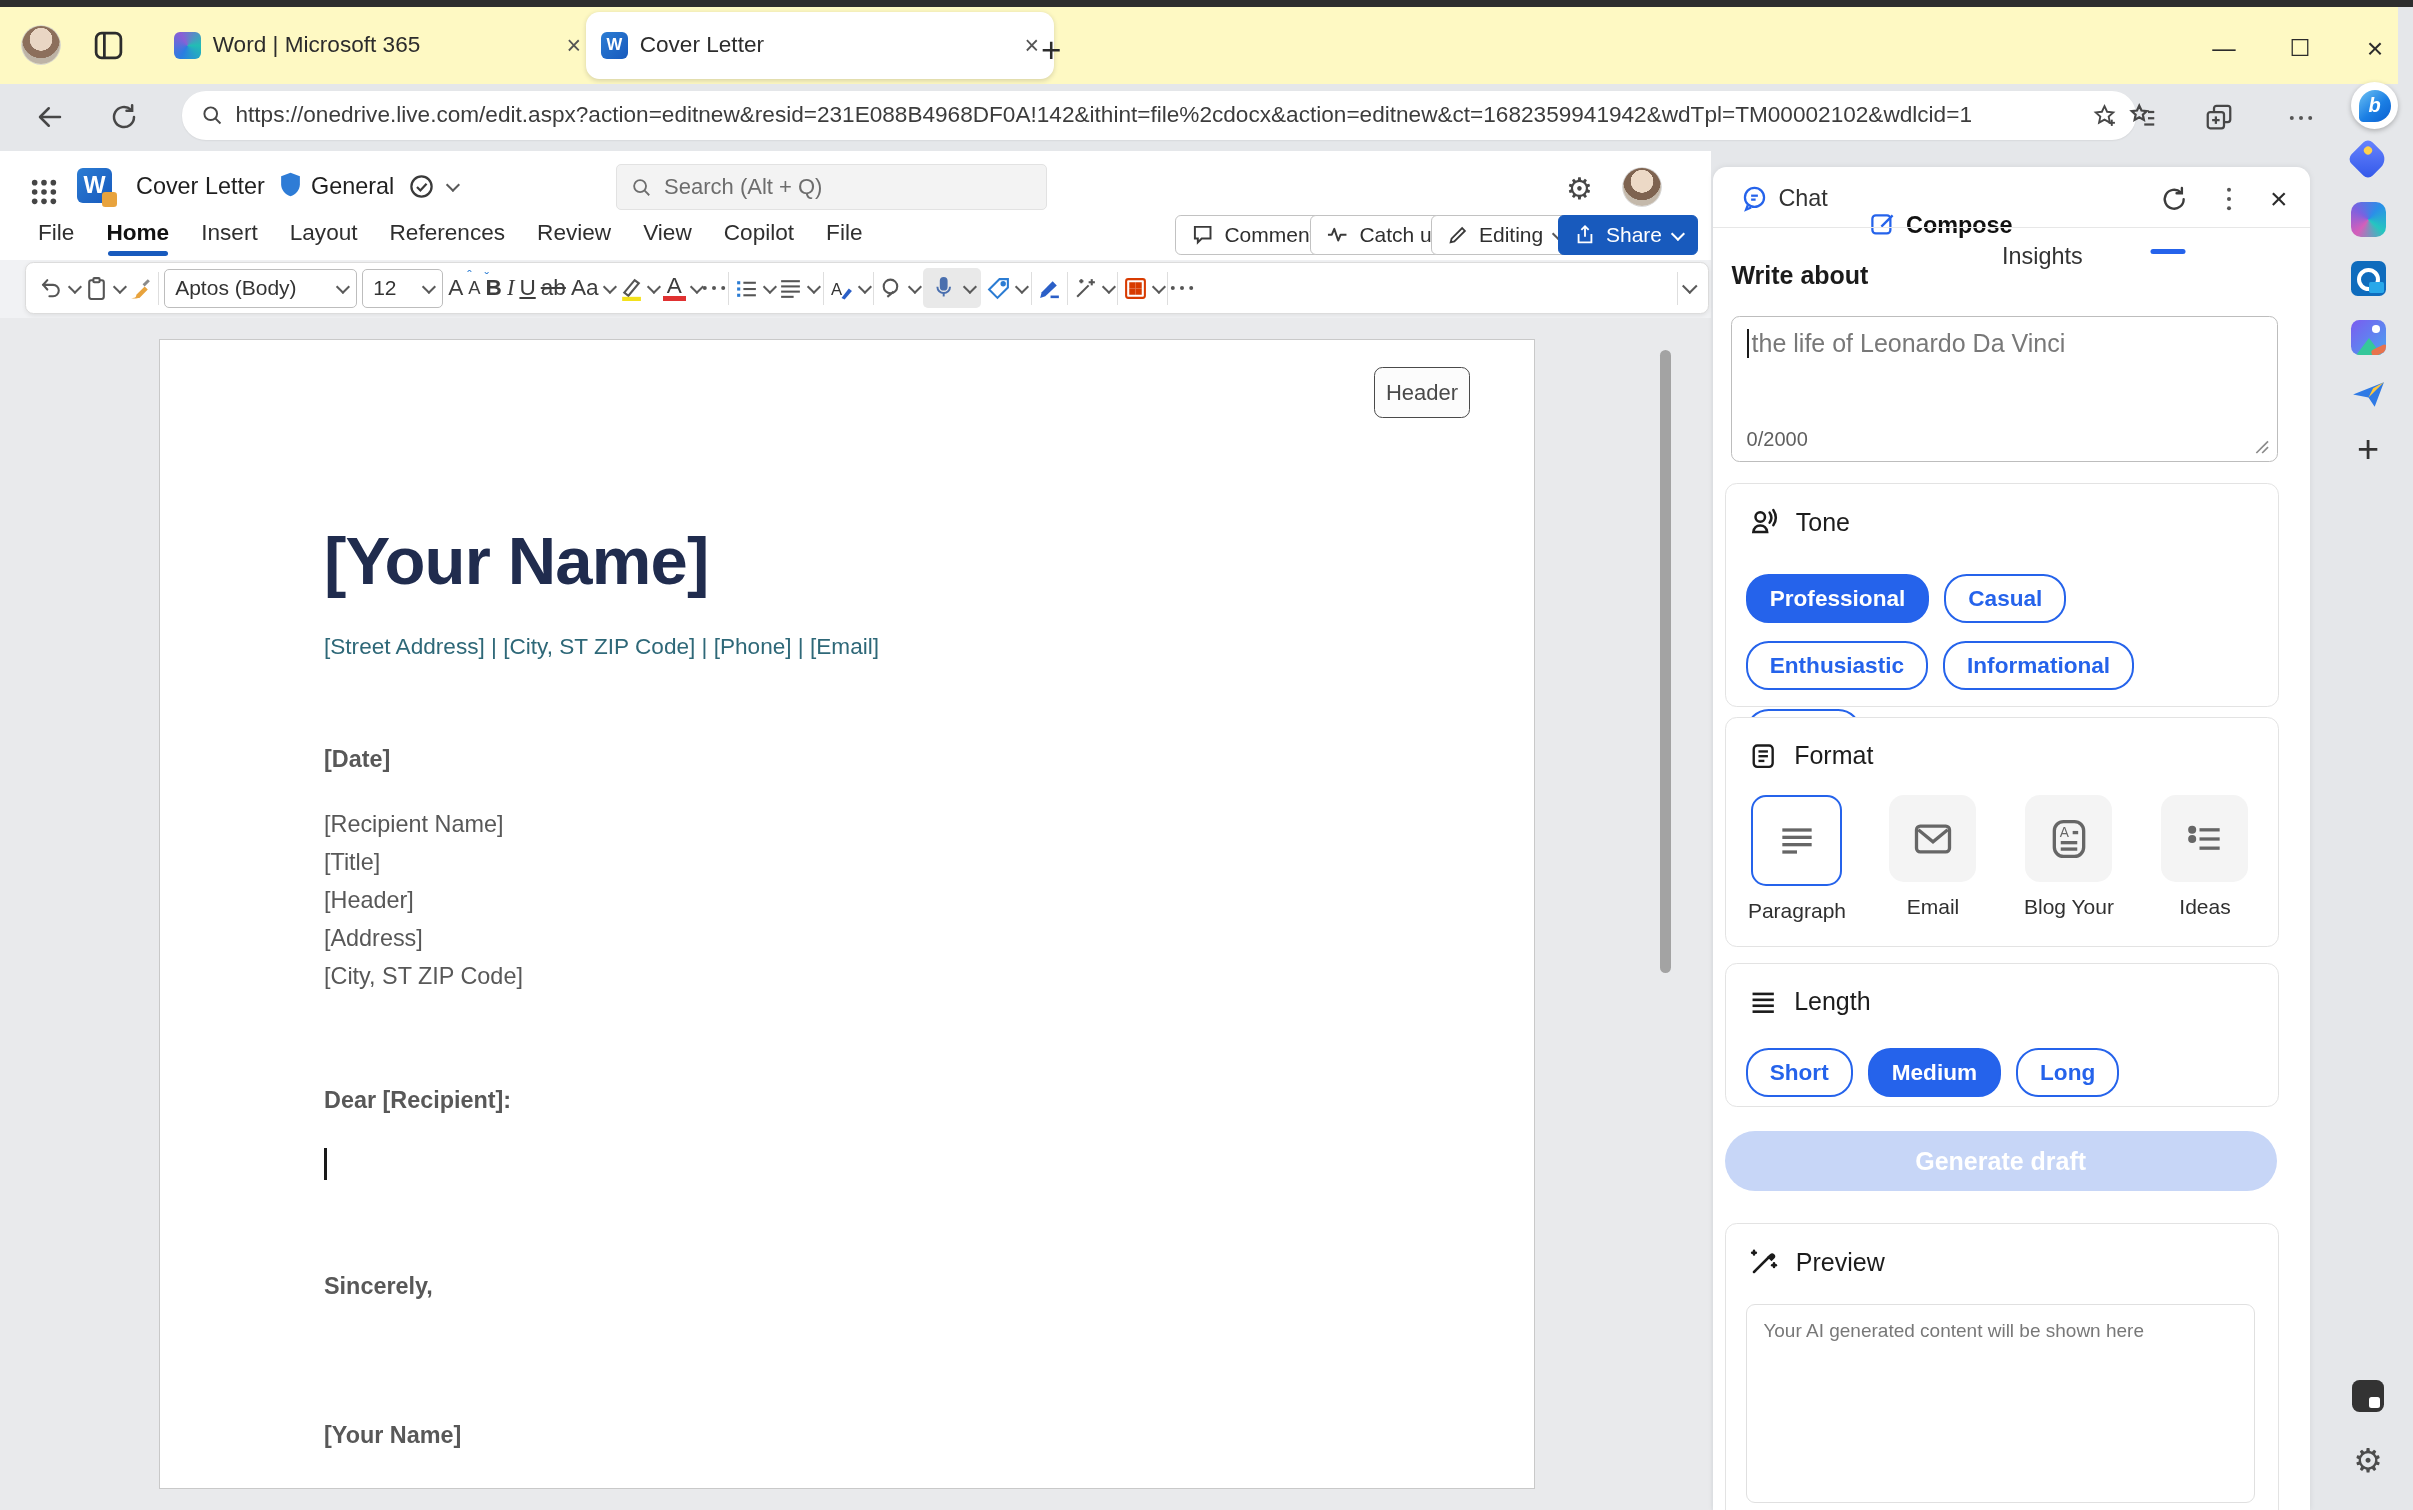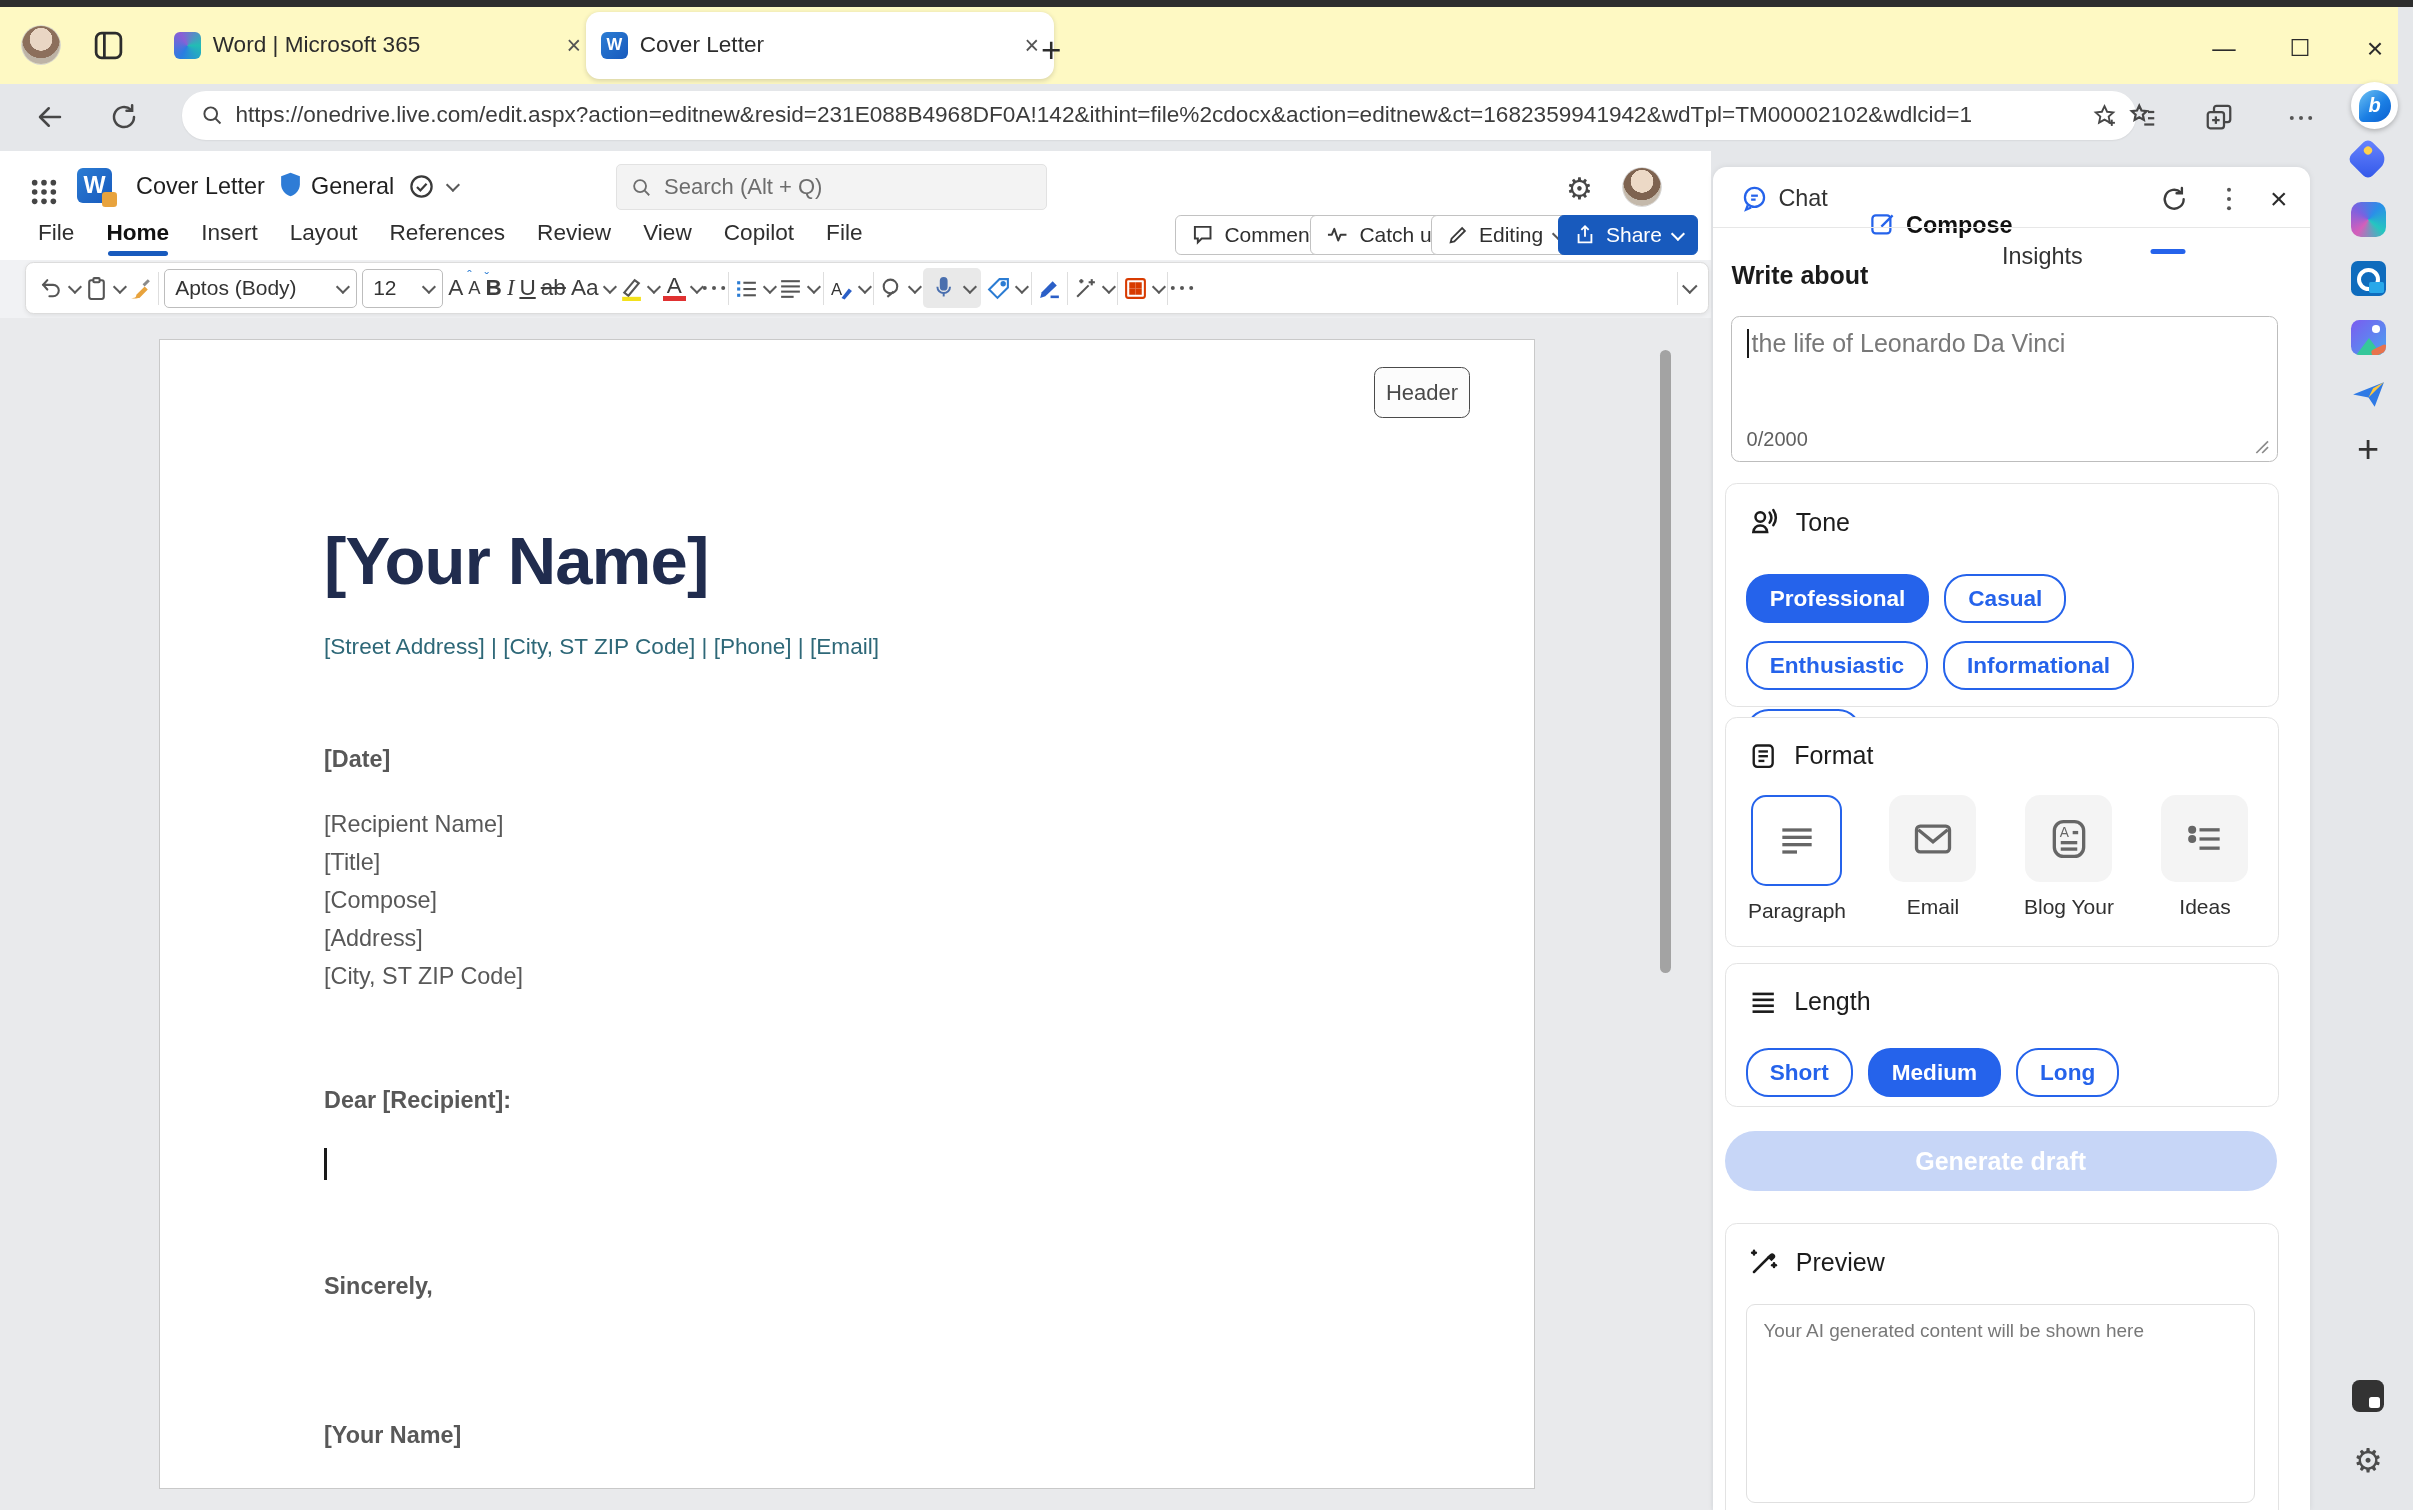--- a/index.html
+++ b/index.html
@@ -400,21 +400,21 @@
   </div>
 
   <div class="canvas">
     <div class="page">
       <span class="doc-name">[Your Name]</span>
       <span class="doc-contact">[Street Address] | [City, ST ZIP Code] | [Phone] | [Email]</span>
       <span class="abs doc-line doc-b" style="left:164px;top:400px">[Date]</span>
       <div class="abs doc-line" style="left:164px;top:465px">
         <div>[Recipient Name]</div>
         <div>[Title]</div>
-        <div>[Compose]</div>
+        <div>[Header]</div>
         <div>[Address]</div>
         <div>[City, ST ZIP Code]</div>
       </div>
       <span class="abs doc-line doc-b" style="left:164px;top:741px">Dear [Recipient]:</span>
       <span class="caret" style="left:164px;top:808px;height:32px"></span>
       <span class="abs doc-line doc-b" style="left:164px;top:927px">Sincerely,</span>
       <span class="abs doc-line doc-b" style="left:164px;top:1076px">[Your Name]</span>
     </div>
     <div class="header-tag">
       <span>Header</span>

